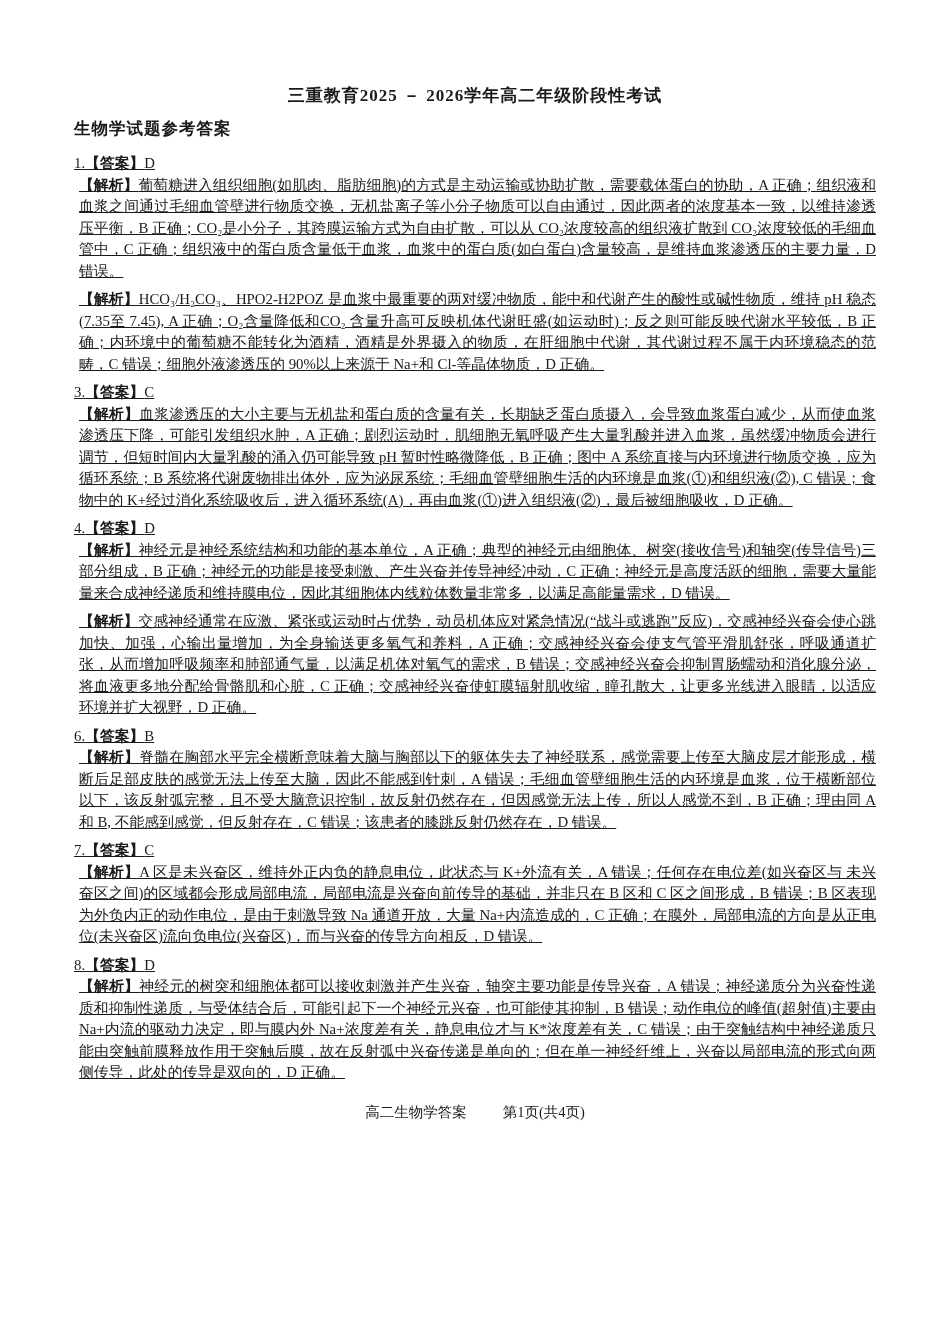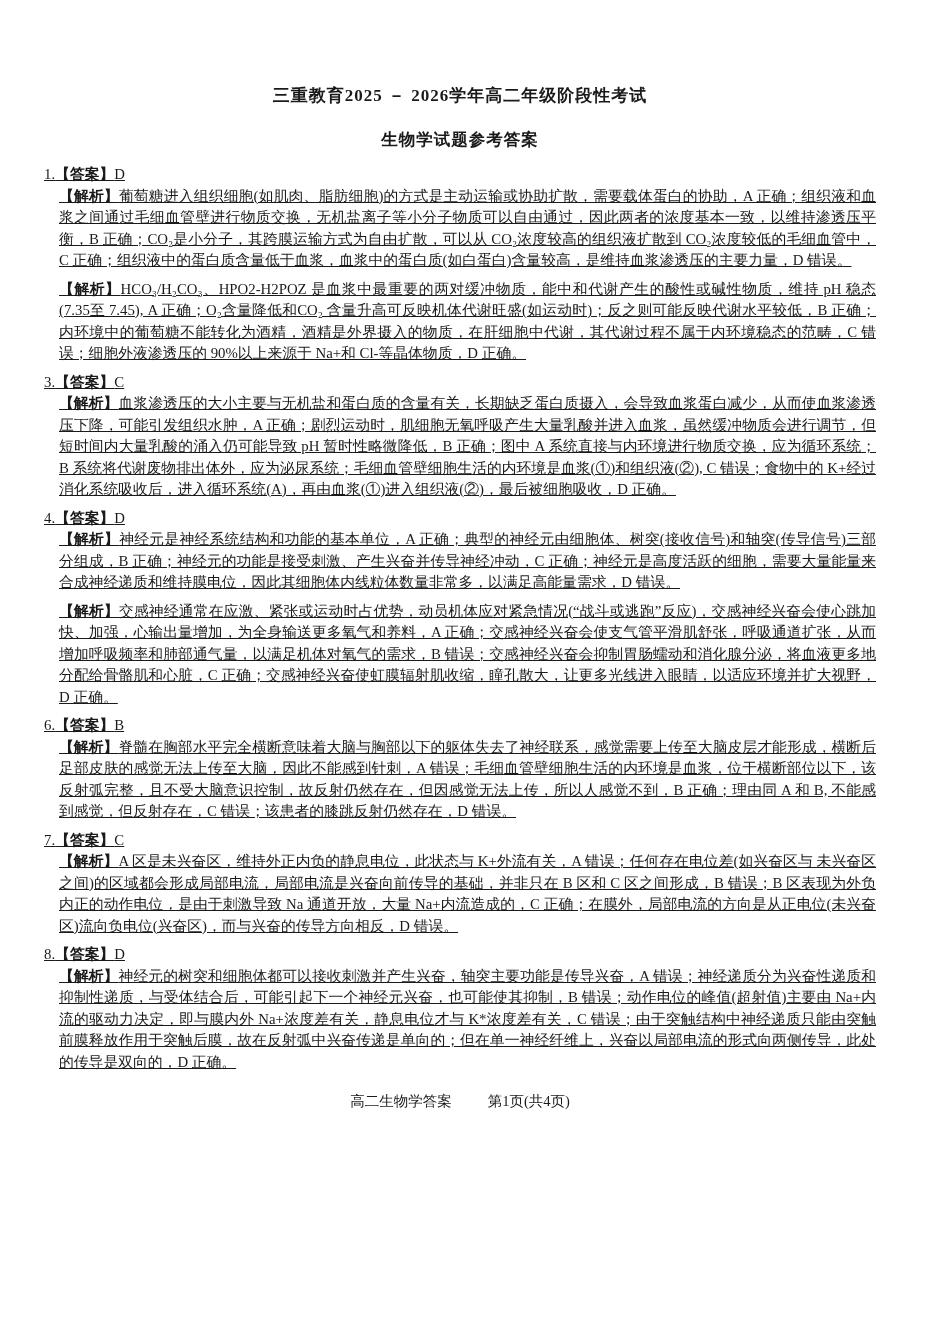--- a/index.html
+++ b/index.html
@@ -8,48 +8,47 @@
     width: 950px;
     height: 1344px;
     background: #ffffff;
     color: #1a1a1a;
     font-family: "Liberation Serif", "DejaVu Serif", serif;
     overflow: hidden;
   }
   .page {
     width: 950px;
     height: 1084px;
-    padding: 84px 74px 0 44px;
+    padding: 84px 74px 0 74px;
   }
   .doc-title {
     text-align: center;
     font-size: 17px;
     font-weight: bold;
     letter-spacing: 1px;
     line-height: 24px;
   }
   .doc-subtitle {
-    text-align: center;
     font-size: 16.5px;
     font-weight: bold;
     letter-spacing: 1px;
     line-height: 24px;
-    margin-top: 20px;
+    margin-top: 9px;
   }
   .answers {
     margin-top: 12px;
     text-decoration: underline;
   }
   .item { margin-bottom: 7px; }
   .answer-line {
     font-size: 14.8px;
     line-height: 21.5px;
   }
   .analysis {
-    margin-left: 15px;
+    margin-left: 5px;
     font-size: 14.8px;
     line-height: 21.5px;
     text-align: justify;
   }
   .b { font-weight: bold; }
   .footer {
     margin-top: 18px;
     display: flex;
     justify-content: center;
     gap: 36px;

